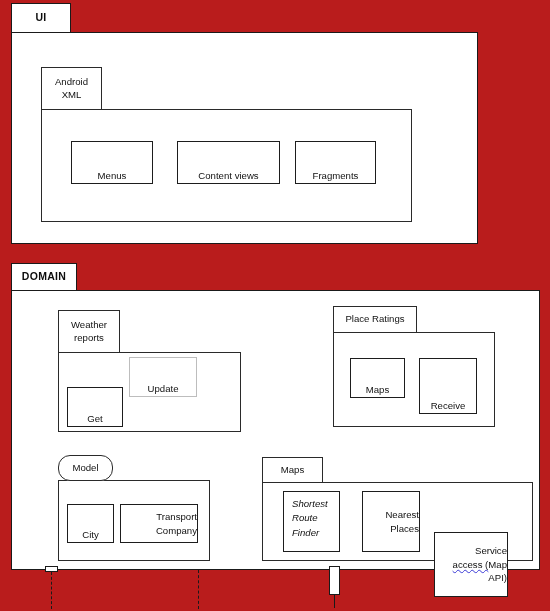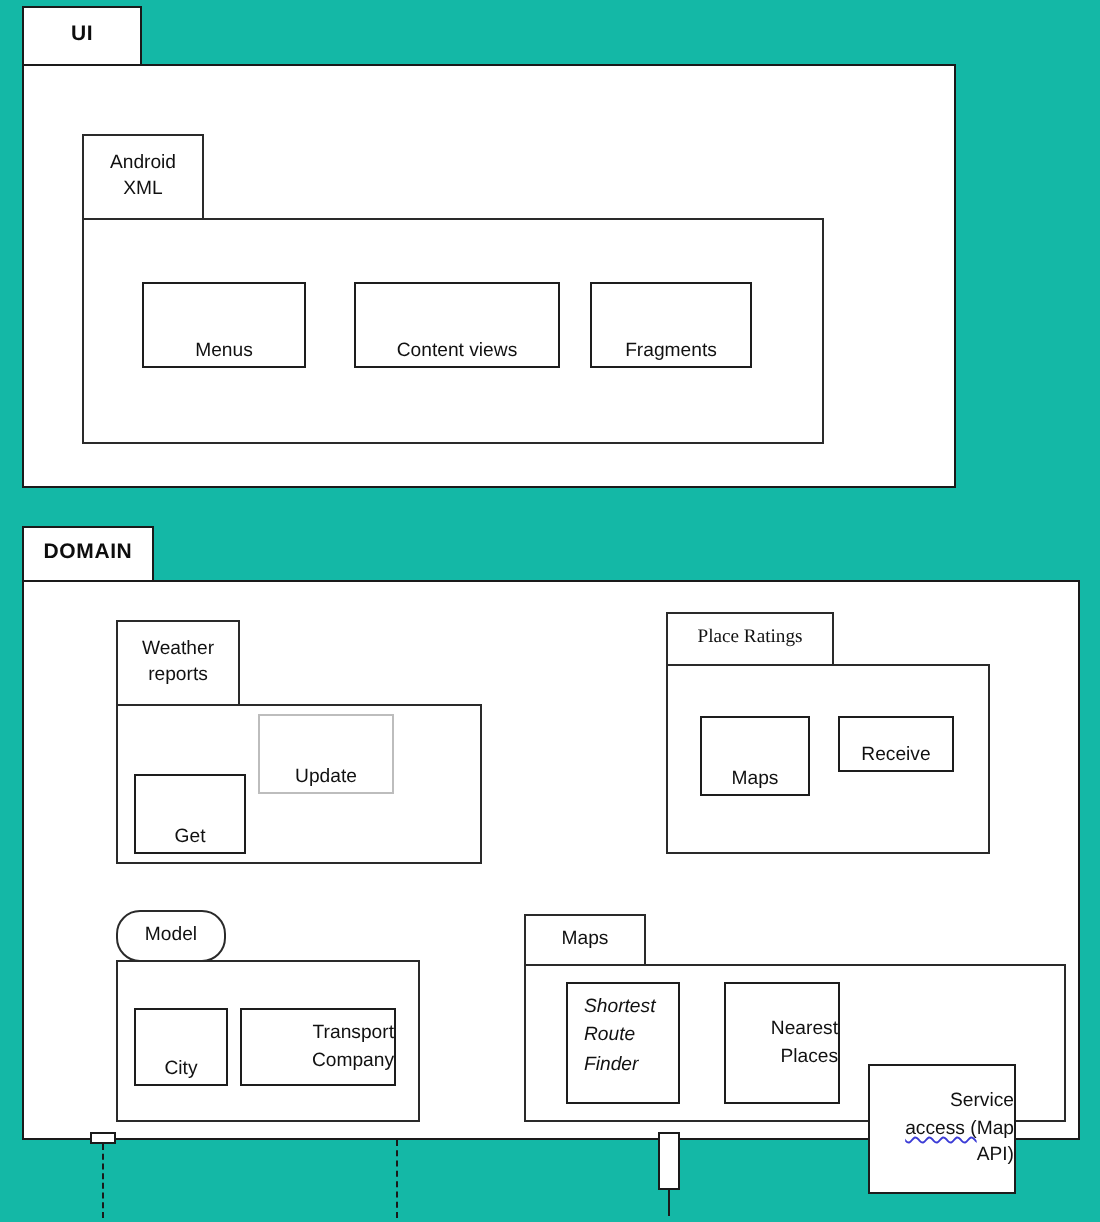--- a/index.html
+++ b/index.html
@@ -8,21 +8,21 @@
     background: #ffffff;
   }
   body {
     font-family: "Liberation Sans", sans-serif;
     -webkit-font-smoothing: antialiased;
   }
   #canvas {
     position: relative;
     width: 550px;
     height: 611px;
-    background: #14b8a6;
+    background: #b91c1c;
     overflow: hidden;
   }
   .abs { position: absolute; box-sizing: border-box; }
 
   
   .pkg-tab {
     background: #ffffff;
     border: 1.6px solid #1a1a1a;
     display: flex;
     align-items: center;
@@ -148,31 +148,31 @@
   <div class="abs pkg-body-sub" style="left:58px; top:352px; width:183px; height:80px;"></div>
 
   <div class="abs leaf t-leaf" style="left:67px; top:359px; width:56px; height:40px;margin-top:28px;">
     <span>Get</span>
   </div>
 
   <div class="abs leaf light t-leaf" style="left:129px; top:357px; width:68px; height:40px;">
     <span>Update</span>
   </div>
 
-  <div class="abs pkg-tab-sub t-sub" style="left:333px; top:306px; width:84px; height:27px;font-family:Liberation Serif, serif;">
+  <div class="abs pkg-tab-sub t-sub" style="left:333px; top:306px; width:84px; height:27px;">
     <span>Place Ratings</span>
   </div>
 
   <div class="abs pkg-body-sub" style="left:333px; top:332px; width:162px; height:95px;"></div>
 
   <div class="abs leaf t-leaf" style="left:350px; top:358px; width:55px; height:40px;">
     <span>Maps</span>
   </div>
 
-  <div class="abs leaf t-leaf" style="left:419px; top:358px; width:58px; height:28px;">
+  <div class="abs leaf t-leaf" style="left:419px; top:358px; width:58px; height:56px;">
     <span>Receive</span>
   </div>
 
   <div class="abs pkg-tab-sub t-sub" style="left:58px; top:455px; width:55px; height:26px;border-radius:12px;">
     <span>Model</span>
   </div>
 
   <div class="abs pkg-body-sub" style="left:58px; top:480px; width:152px; height:81px;"></div>
 
   <div class="abs leaf t-leaf" style="left:67px; top:504px; width:47px; height:39px;">

